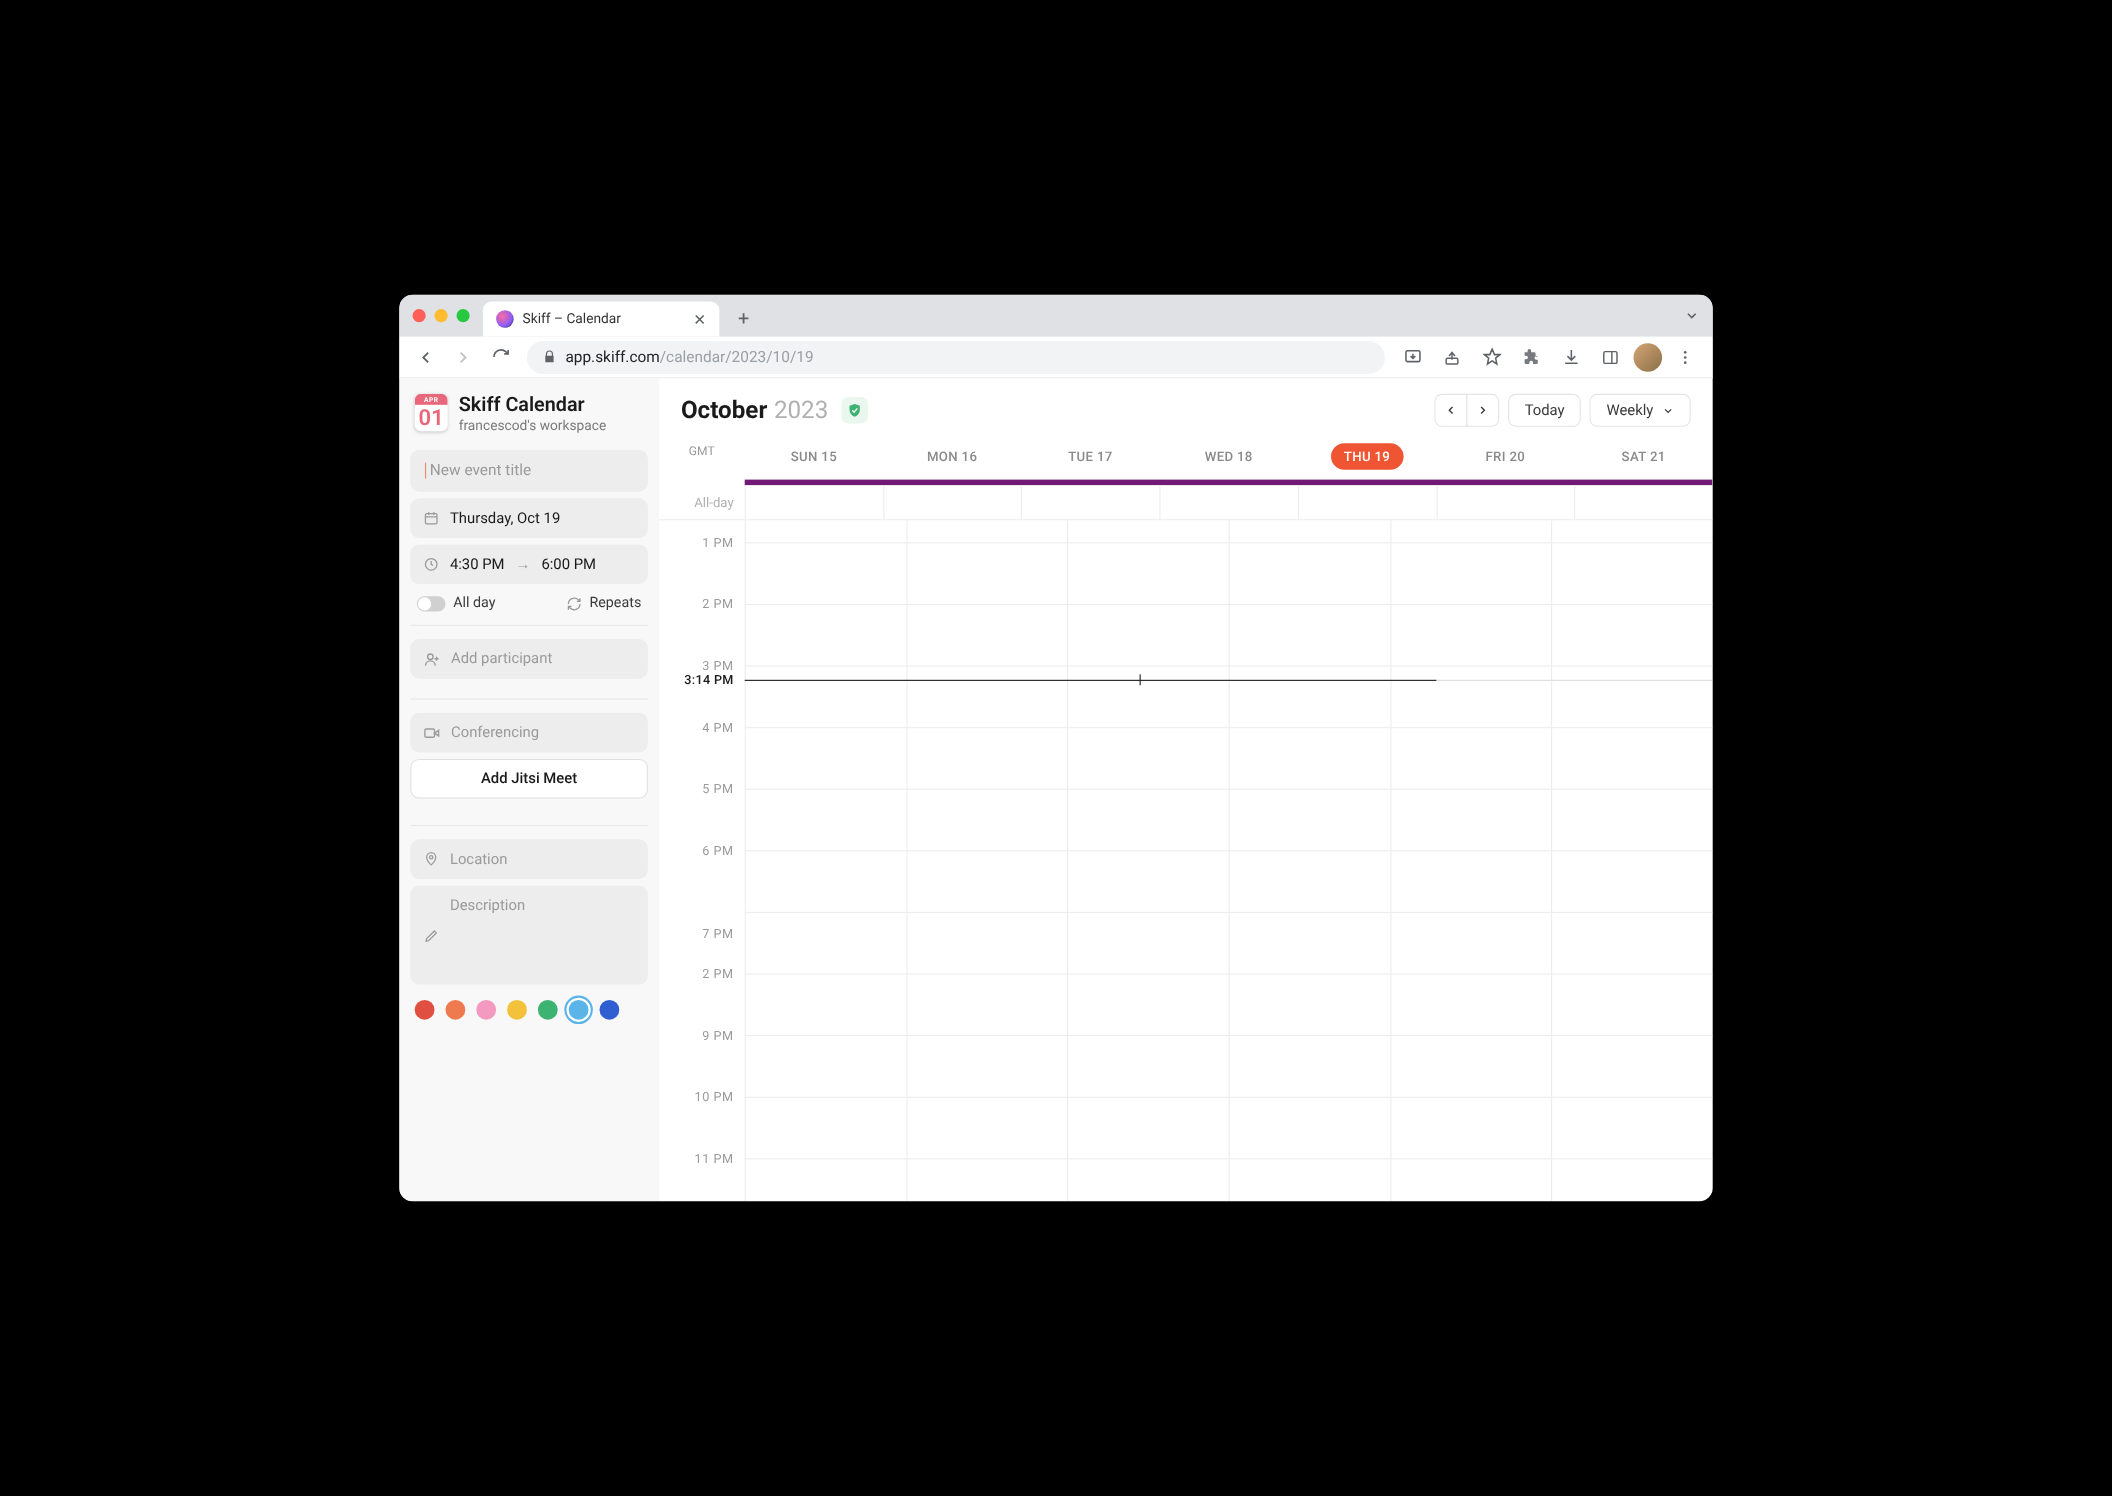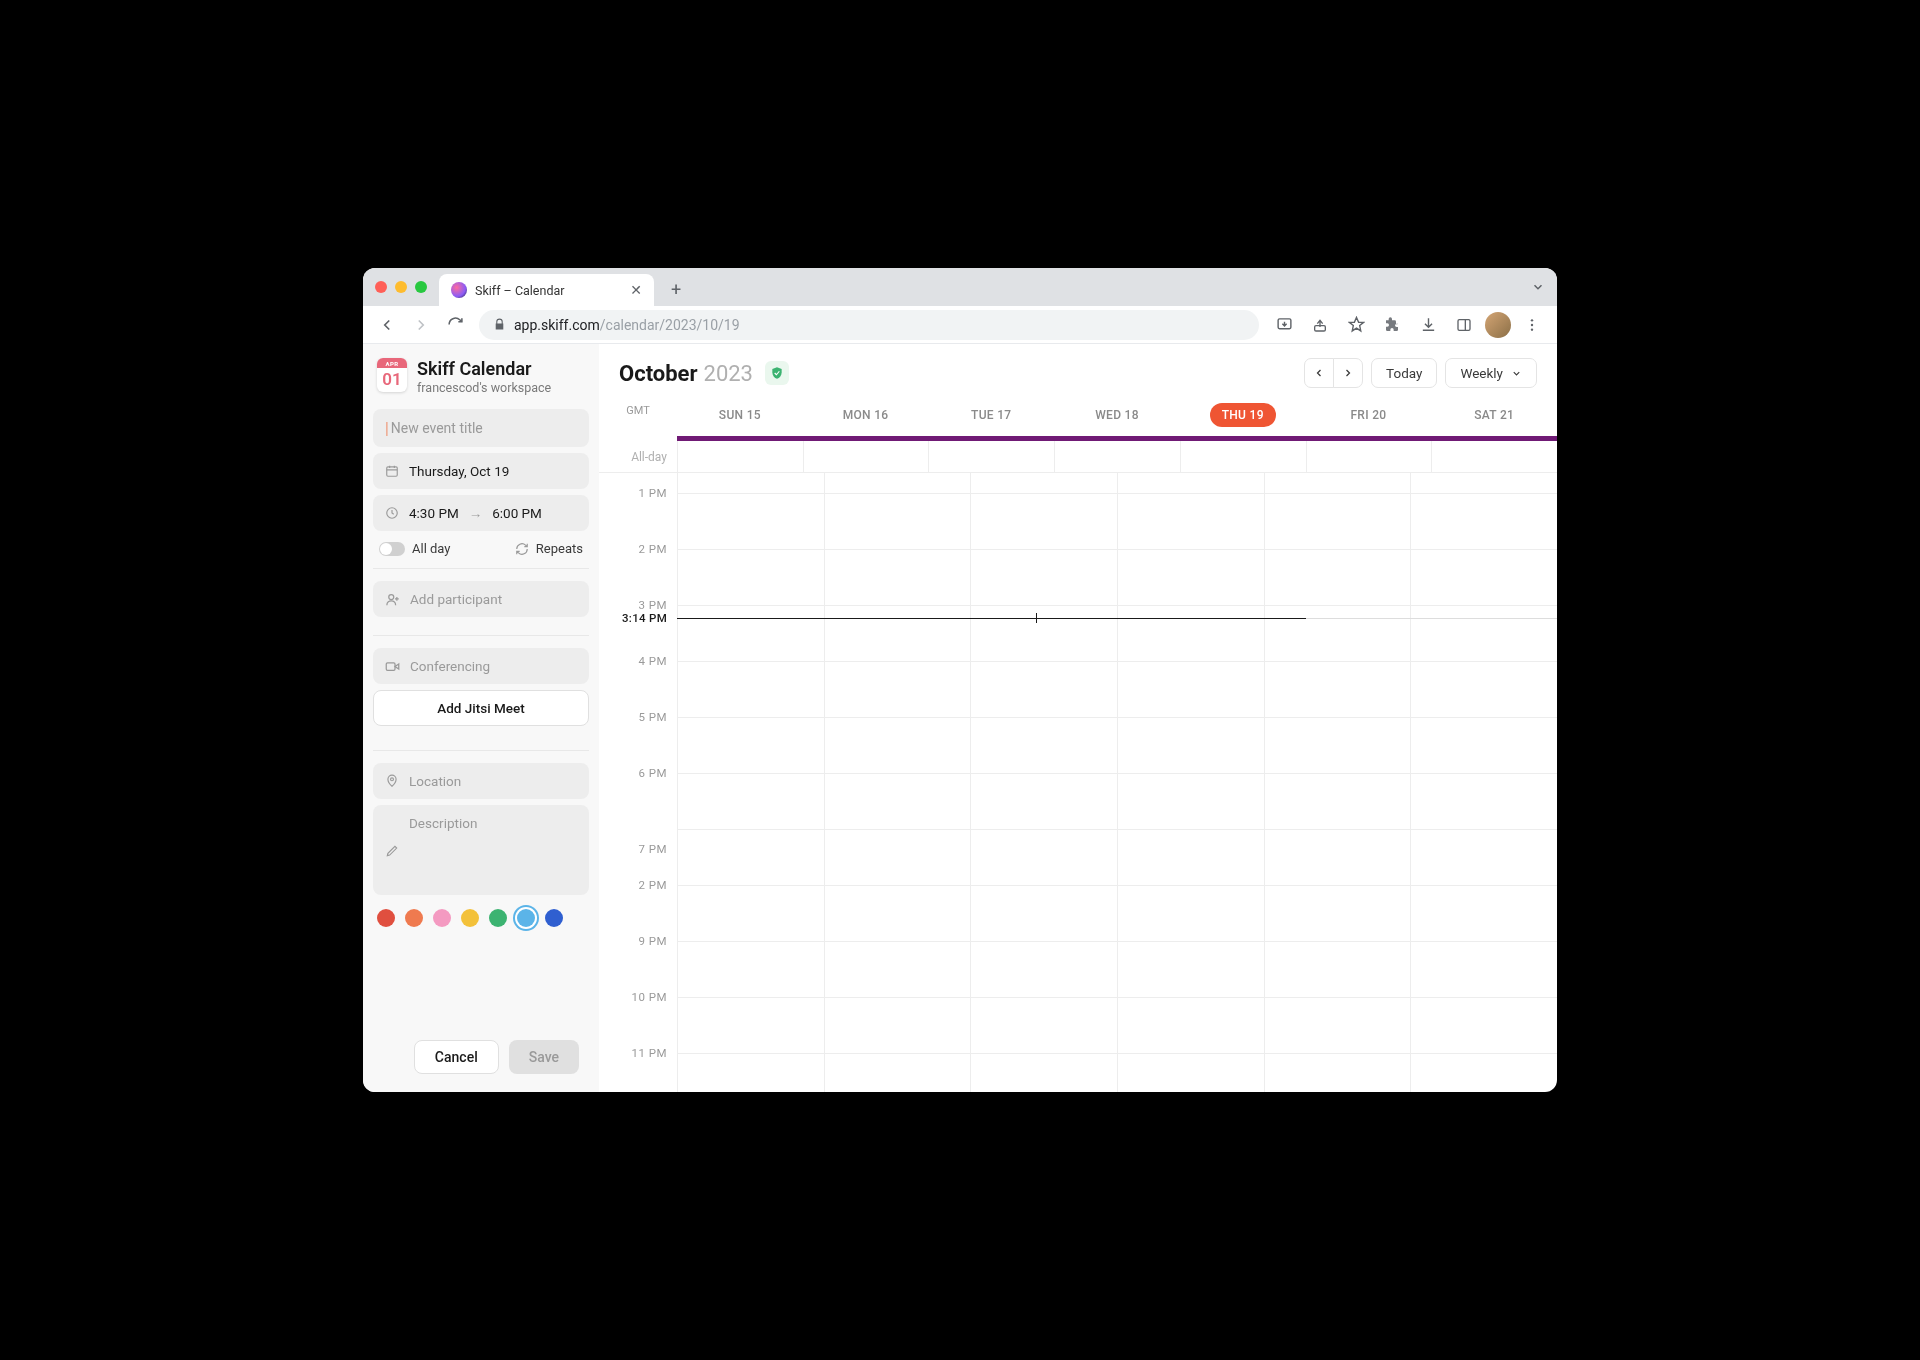--- a/index.html
+++ b/index.html
@@ -30,21 +30,21 @@
 .avatar { width: 26px; height: 26px; border-radius: 50%; background: linear-gradient(135deg,#d4a574,#8b6f47); }
 
 
 .content { flex: 1; display: flex; overflow: hidden; }
 
 
 .sidebar { width: 236px; background: #f8f8f8; display: flex; flex-direction: column; padding: 14px 10px 0; border-right: 0; }
 .ws-head { display: flex; gap: 10px; align-items: flex-start; margin-bottom: 14px; padding: 0 4px; }
 .cal-ico { width: 30px; height: 34px; background: #fff; border-radius: 6px; box-shadow: 0 1px 3px rgba(0,0,0,.15); display: flex; flex-direction: column; align-items: center; overflow: hidden; flex-shrink: 0; }
 .cal-ico-top { width: 100%; height: 10px; background: #e8677a; color: #fff; font-size: 6px; font-weight: 700; display: flex; align-items: center; justify-content: center; letter-spacing: .5px; }
-.cal-ico-num { font-size: 17px; font-weight: 600; color: #e8677a; line-height: 22px; }
+.cal-ico-num { font-size: 20px; font-weight: 600; color: #e8677a; line-height: 22px; }
 .ws-title { font-size: 18px; font-weight: 600; color: #1a1a1a; }
 .ws-sub { font-size: 12.5px; color: #7a7a7a; margin-top: 1px; }
 
 .field { background: #ededed; border-radius: 8px; height: 36px; display: flex; align-items: center; padding: 0 12px; gap: 10px; margin-bottom: 6px; font-size: 13.5px; color: #9a9a9a; }
 .field.title-field { height: 38px; }
 .field input { background: transparent; border: none; outline: none; font-size: 14px; color: #333; width: 100%; }
 .field input::placeholder { color: #9a9a9a; }
 .field.dark-text { color: #1a1a1a; }
 .time-row { display: flex; align-items: center; gap: 0; background: #ededed; border-radius: 8px; height: 36px; padding: 0 12px; font-size: 13.5px; color: #1a1a1a; margin-bottom: 10px; }
 .time-row .arrow { color: #9a9a9a; margin: 0 10px; }
@@ -309,24 +309,20 @@
       <div class="colors" id="colors">
           <div class="color" style="background: rgb(224, 79, 63); color: rgb(224, 79, 63);"></div>
           <div class="color" style="background: rgb(239, 122, 79); color: rgb(239, 122, 79);"></div>
           <div class="color" style="background: rgb(244, 154, 193); color: rgb(244, 154, 193);"></div>
           <div class="color" style="background: rgb(243, 193, 58); color: rgb(243, 193, 58);"></div>
           <div class="color" style="background: rgb(60, 179, 113); color: rgb(60, 179, 113);"></div>
           <div class="color selected" style="background: rgb(91, 180, 232); color: rgb(91, 180, 232);"></div>
           <div class="color" style="background: rgb(47, 95, 208); color: rgb(47, 95, 208);"></div>
         </div>
 
-      <div class="sb-footer">
-        <button class="btn btn-cancel">Cancel</button>
-        <button class="btn btn-save">Save</button>
-      </div>
     </div>
 
     <div class="main">
       <div class="cal-head">
         <span class="month">October</span>
         <span class="year">2023</span>
         <span class="shield">
             <svg width="14" height="14" viewBox="0 0 24 24" fill="currentColor">
               <path d="M12 2l8 3v6c0 5-3.5 9.5-8 11-4.5-1.5-8-6-8-11V5l8-3z"></path>
               <path d="M8 12l3 3 5-6" stroke="#fff" stroke-width="2" fill="none"></path>

